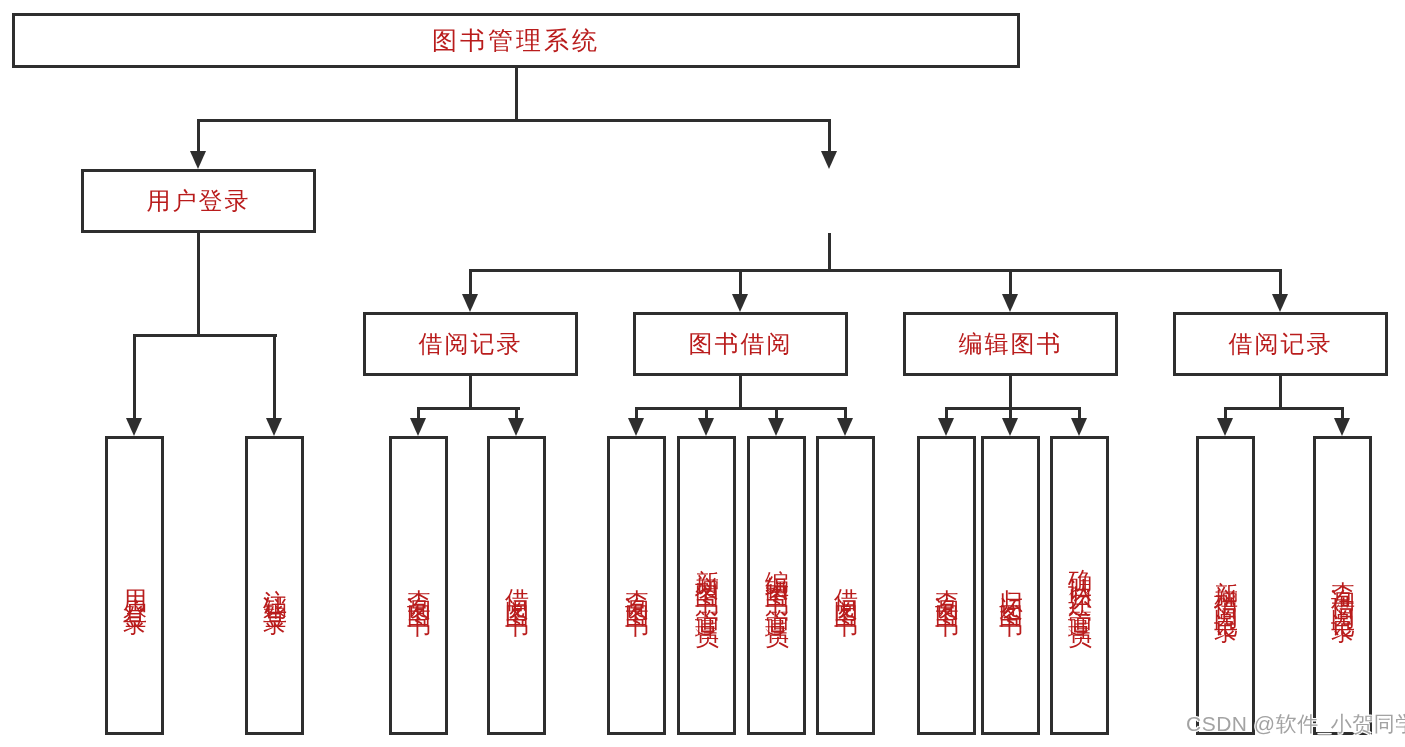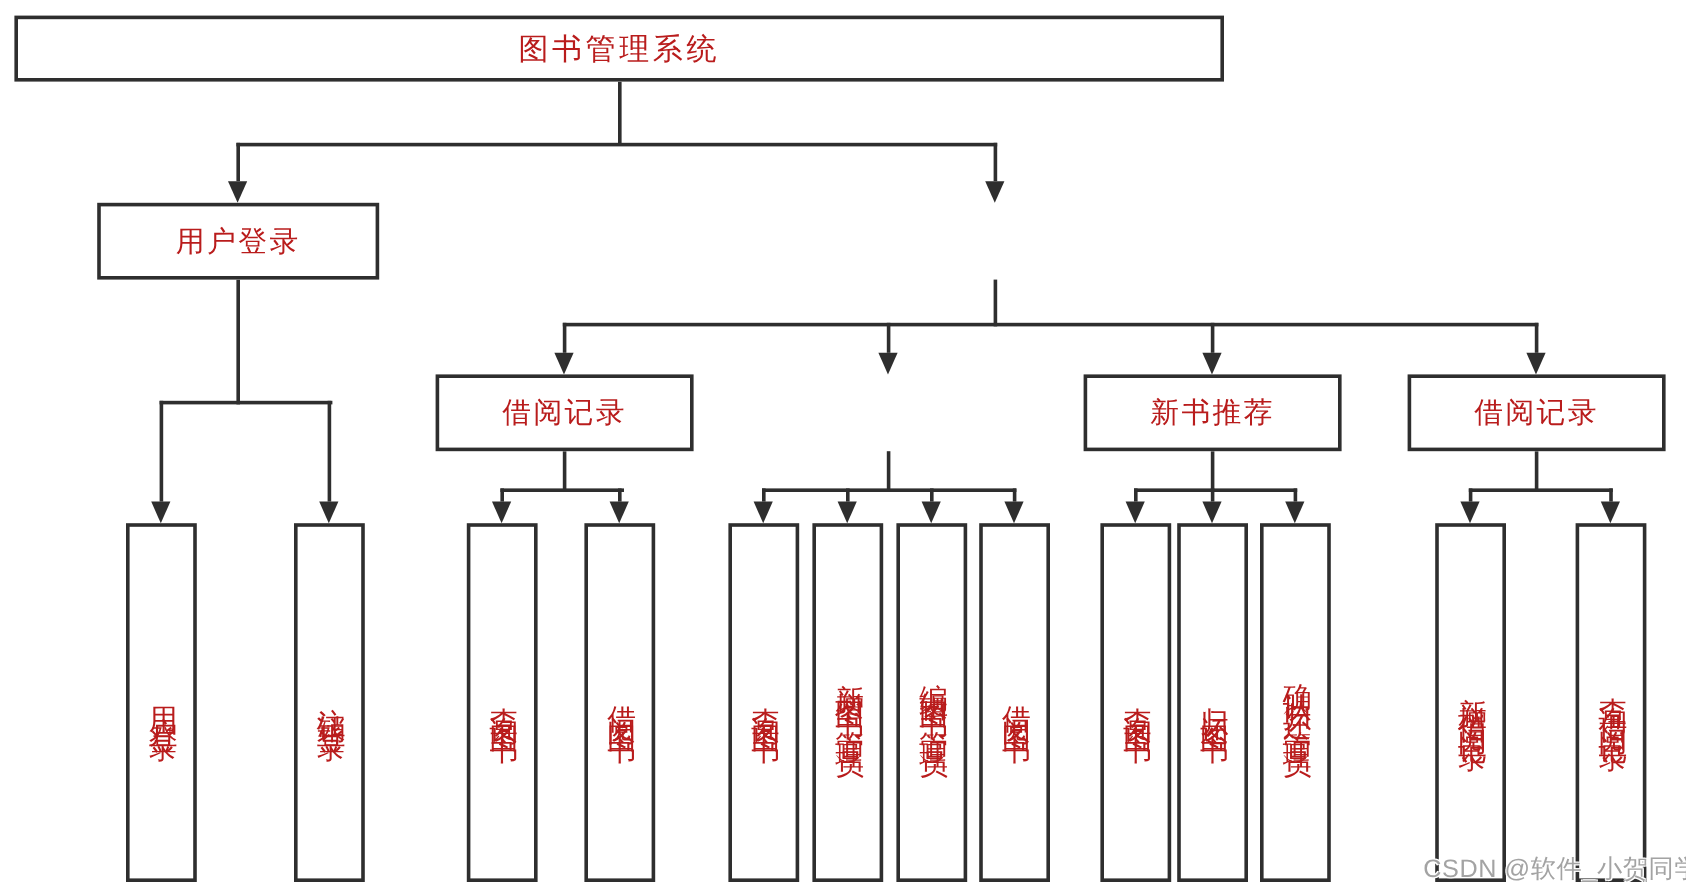--- a/index.html
+++ b/index.html
@@ -39,21 +39,22 @@
 </head>
 <body>
 
 <div class="stage">
 
   <div class="node title-node" style="left:12px;top:13px;width:1008px;height:55px">图书管理系统</div>
 
   <div class="node" style="left:81px;top:169px;width:235px;height:64px">用户登录</div>
 
   <div class="node" style="left:363px;top:312px;width:215px;height:64px">借阅记录</div>
-  <div class="node" style="left:903px;top:312px;width:215px;height:64px">新书推荐</div>
+  <div class="node" style="left:633px;top:312px;width:215px;height:64px">图书借阅</div>
+  <div class="node" style="left:903px;top:312px;width:215px;height:64px">编辑图书</div>
   <div class="node" style="left:1173px;top:312px;width:215px;height:64px">借阅记录</div>
 
   <div class="node leaf" style="left:105px">用户登录</div>
   <div class="node leaf" style="left:245px">注销登录</div>
 
   <div class="node leaf" style="left:389px">查询图书</div>
   <div class="node leaf" style="left:487px">借阅图书</div>
 
   <div class="node leaf" style="left:607px">查询图书</div>
   <div class="node leaf" style="left:677px">新增图书（管理员）</div>

